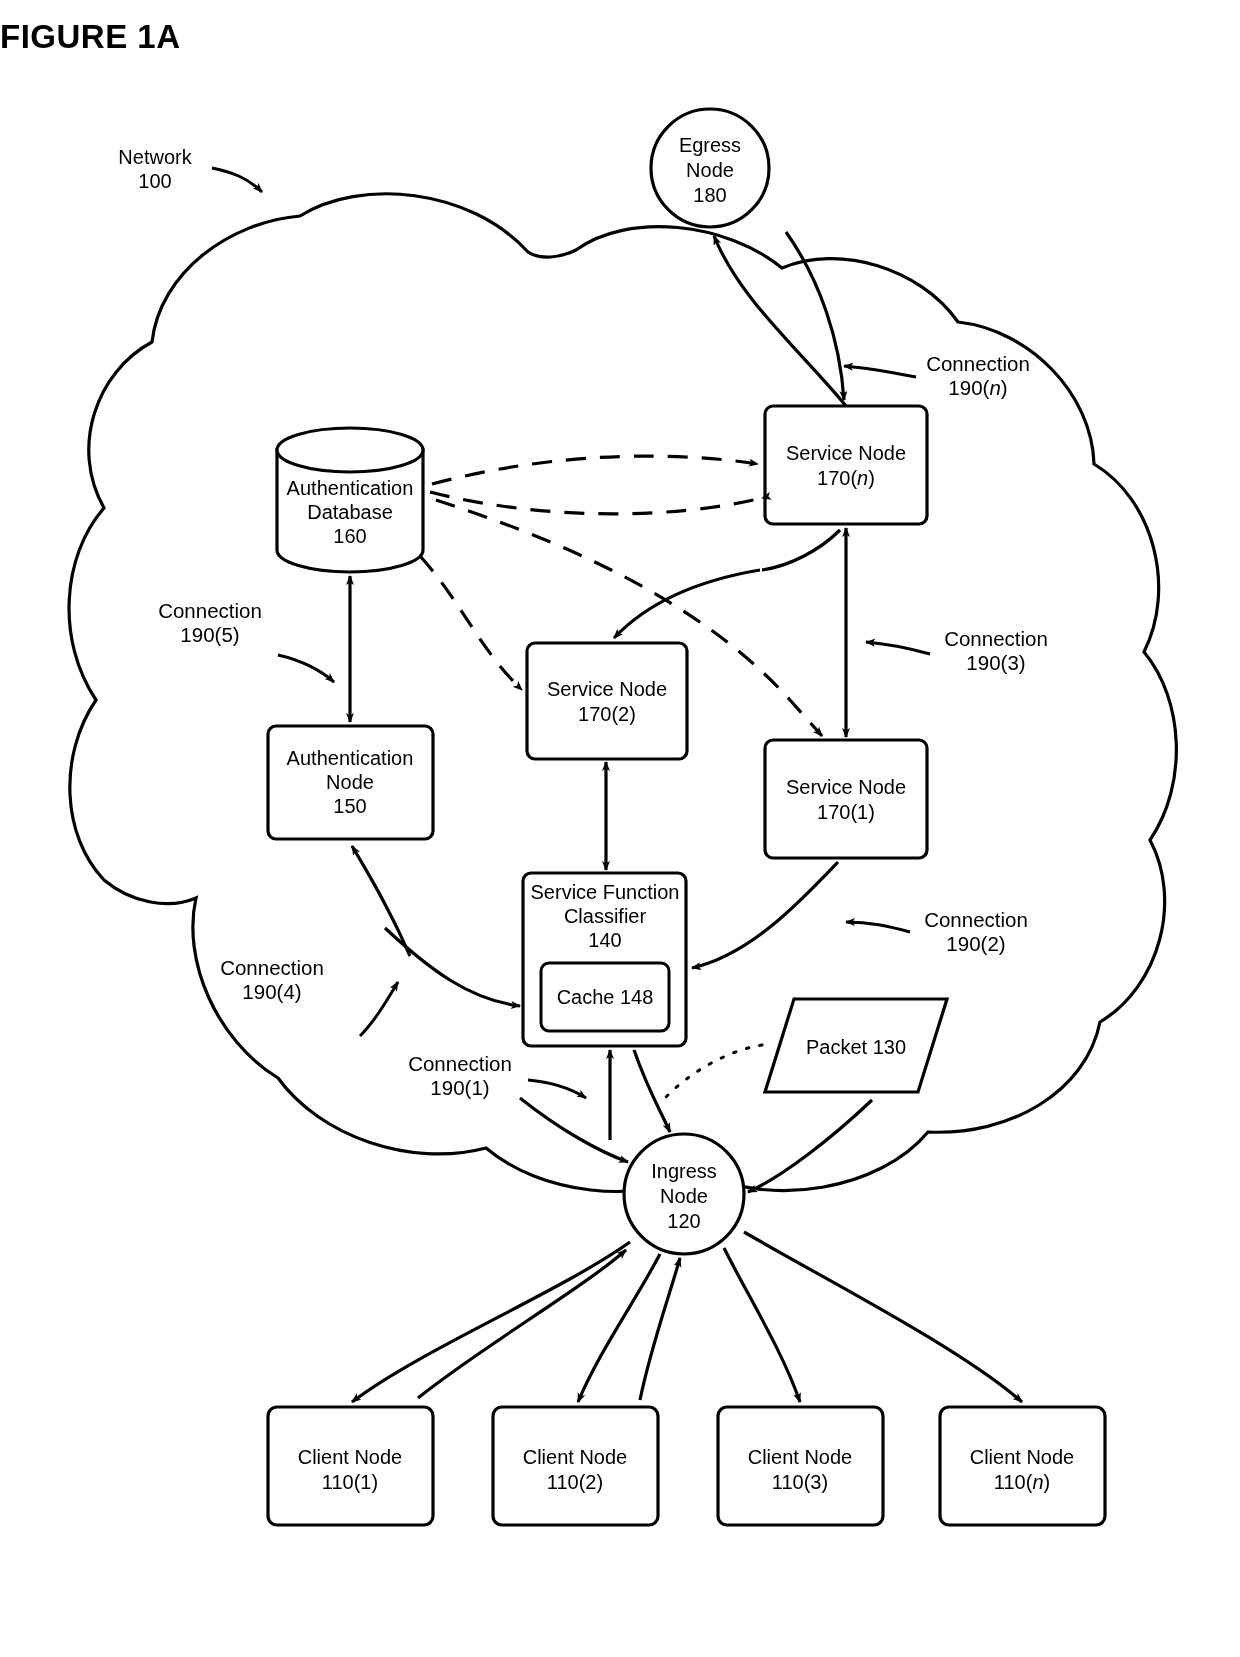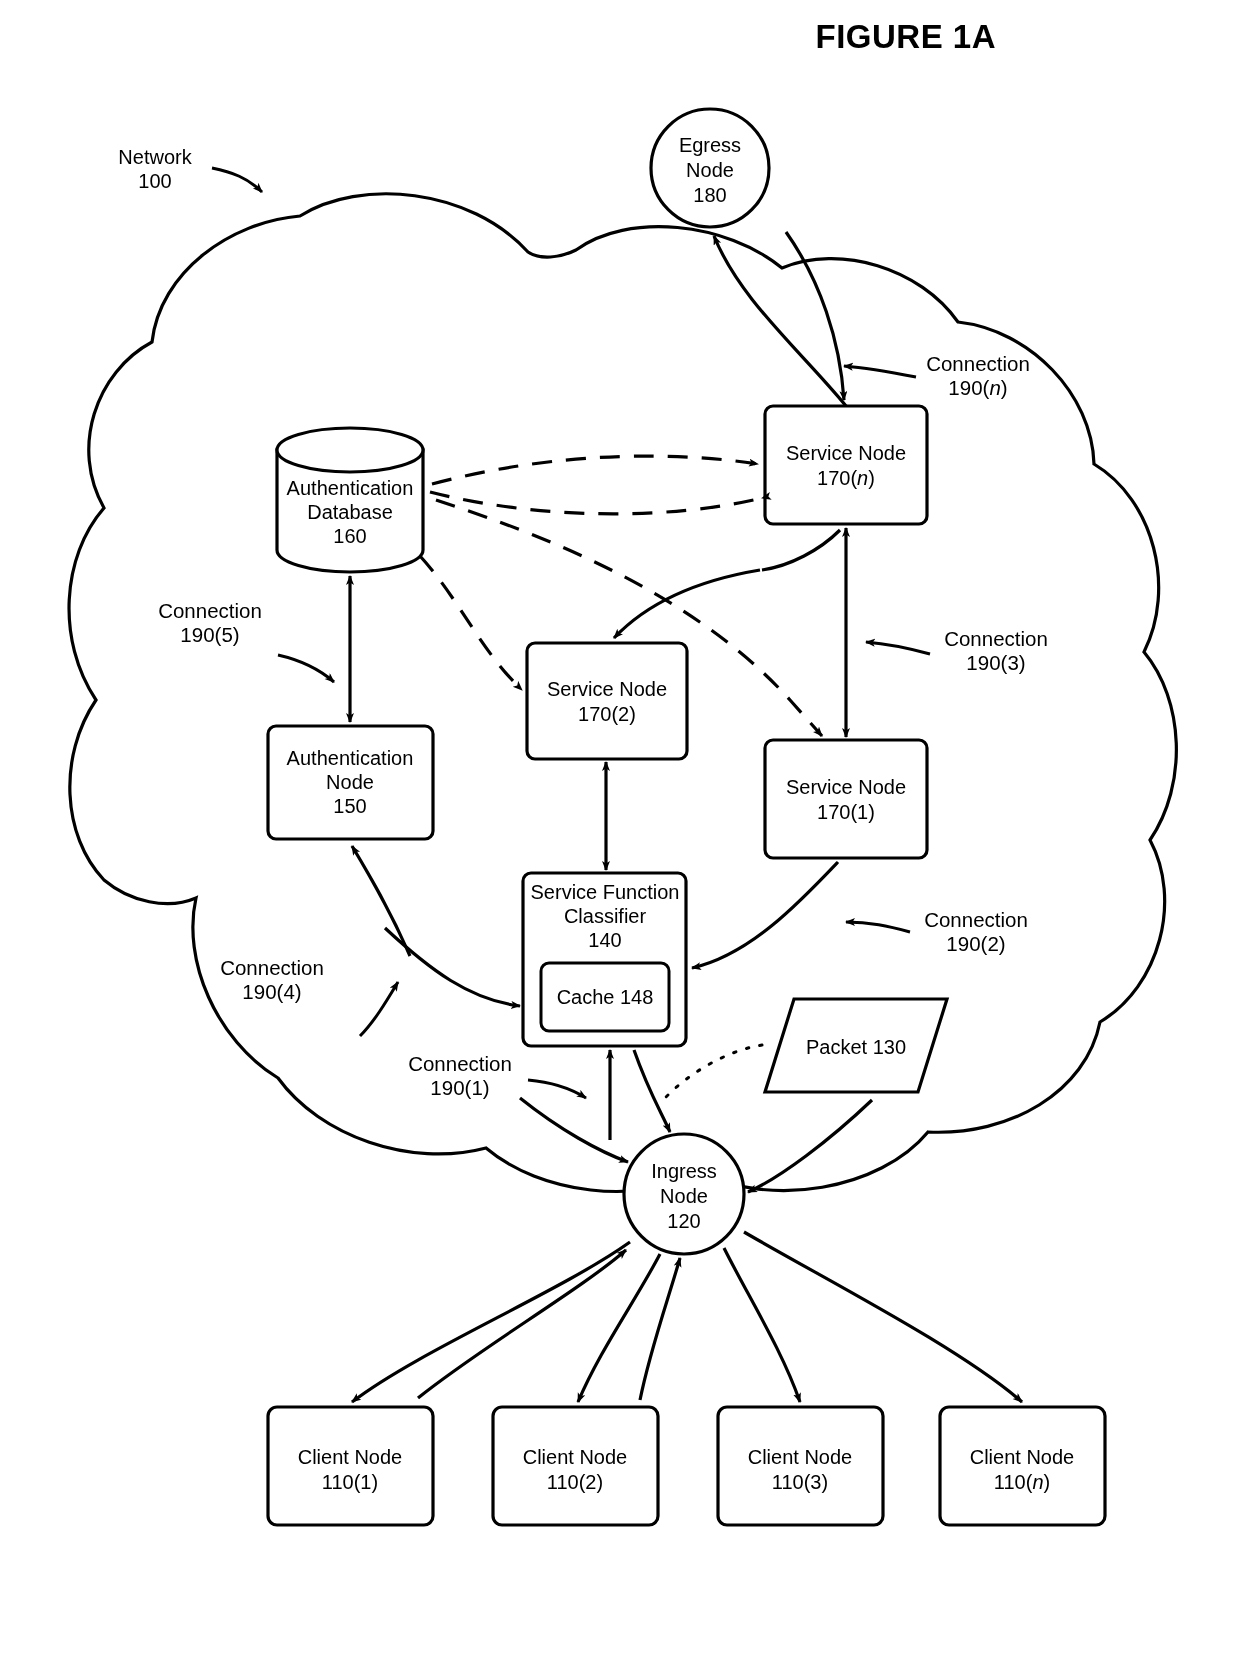--- a/index.html
+++ b/index.html
@@ -19,21 +19,21 @@
     position: absolute;
     left: 0; top: 0;
     width: 1240px;
     height: 1657px;
   }
   .fig-title {
     position: absolute;
     left: 0;
     top: 18px;
     width: 996px;
-    text-align: right;
+    text-align: left;
     font-size: 33px;
     font-weight: bold;
     letter-spacing: 0.5px;
   }
   svg.diagram {
     position: absolute;
     left: 0;
     top: 0;
     width: 1240px;
     height: 1657px;

